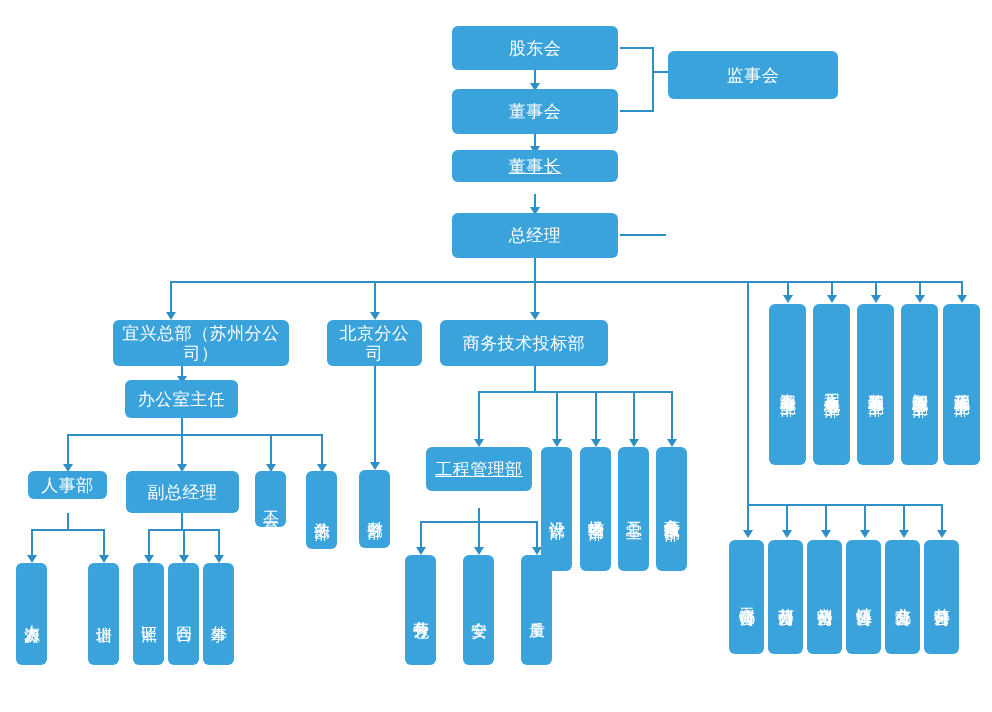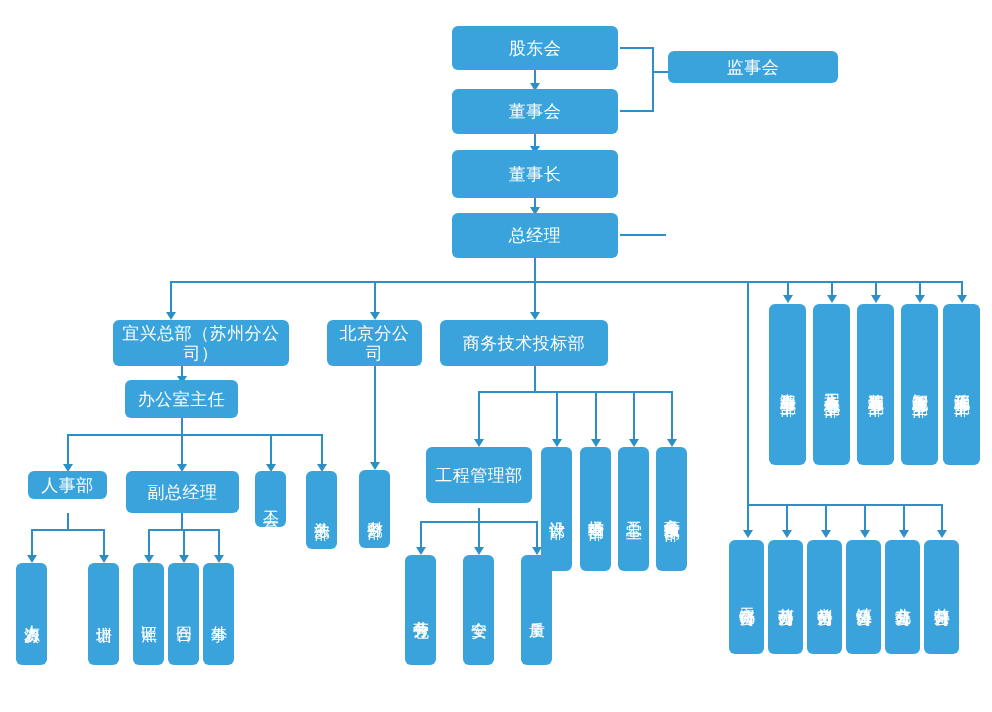--- a/index.html
+++ b/index.html
@@ -191,39 +191,39 @@
   <div class="line v" style="left:478px; top:508px; height:14px;"></div>
   <div class="line h" style="left:420px; top:521px; width:117px;"></div>
   <div class="line v" style="left:420px; top:521px; height:28px;"></div>
   <div class="arrow" style="left:416px; top:547px;"></div>
   <div class="line v" style="left:478px; top:521px; height:28px;"></div>
   <div class="arrow" style="left:474px; top:547px;"></div>
   <div class="line v" style="left:536px; top:521px; height:28px;"></div>
   <div class="arrow" style="left:532px; top:547px;"></div>
 
   <div class="node h" style="left:452px; top:26px; width:166px; height:44px;">股东会</div>
-  <div class="node h" style="left:668px; top:51px; width:170px; height:32px;">监事会</div>
+  <div class="node h" style="left:668px; top:51px; width:170px; height:48px;">监事会</div>
   <div class="node h" style="left:452px; top:89px; width:166px; height:45px;">董事会</div>
-  <div class="node h" style="left:452px; top:150px; width:166px; height:48px;">董事长</div>
+  <div class="node h" style="left:452px; top:150px; width:166px; height:32px;text-decoration:underline;">董事长</div>
   <div class="node h" style="left:452px; top:213px; width:166px; height:45px;">总经理</div>
 
   <div class="node h" style="left:113px; top:320px; width:176px; height:46px;">宜兴总部（苏州分公司）</div>
   <div class="node h" style="left:327px; top:320px; width:95px; height:46px;">北京分公司</div>
   <div class="node h" style="left:440px; top:320px; width:168px; height:46px;">商务技术投标部</div>
 
   <div class="node h" style="left:125px; top:380px; width:113px; height:38px;">办公室主任</div>
 
   <div class="node h" style="left:28px; top:471px; width:79px; height:28px;">人事部</div>
   <div class="node h" style="left:126px; top:471px; width:113px; height:42px;">副总经理</div>
   <div class="node v center" style="left:255px; top:471px; width:31px; height:56px;">工会</div>
   <div class="node v center" style="left:306px; top:471px; width:31px; height:78px;">法务部</div>
 
   <div class="node v center" style="left:359px; top:470px; width:31px; height:78px;">财务部</div>
 
-  <div class="node h" style="left:426px; top:447px; width:106px; height:56px;">工程管理部</div>
+  <div class="node h" style="left:426px; top:447px; width:106px; height:44px;text-decoration:underline;">工程管理部</div>
 
   <div class="node v center" style="left:541px; top:447px; width:31px; height:124px;">设计部</div>
   <div class="node v center" style="left:580px; top:447px; width:31px; height:124px;">市场经营部</div>
   <div class="node v center" style="left:618px; top:447px; width:31px; height:124px;">总工室</div>
   <div class="node v center" style="left:656px; top:447px; width:31px; height:124px;">商务技术投标部</div>
 
   <div class="node v center" style="left:16px; top:563px; width:31px; height:102px;">人力资源</div>
   <div class="node v center" style="left:88px; top:563px; width:31px; height:102px;">培训</div>
   <div class="node v center" style="left:133px; top:563px; width:31px; height:102px;">证照</div>
   <div class="node v center" style="left:168px; top:563px; width:31px; height:102px;">合同</div>

